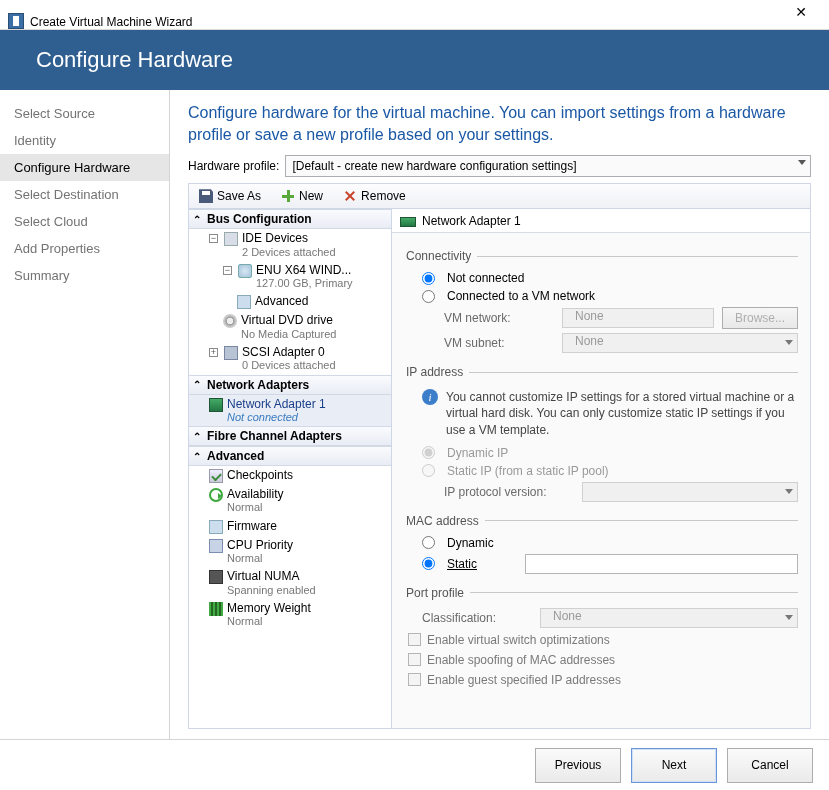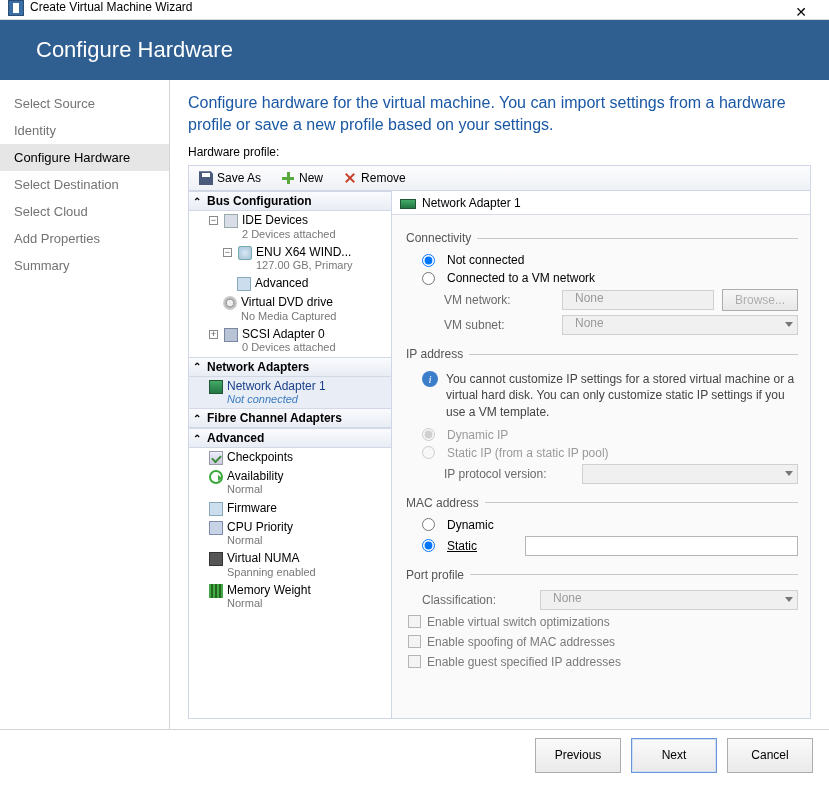--- a/index.html
+++ b/index.html
@@ -1,20 +1,20 @@
 <!DOCTYPE html>
 <html><head>
 <meta charset="utf-8">
 <style>
   * { box-sizing: border-box; font-family: "Segoe UI", Arial, sans-serif; }
   html, body { margin:0; padding:0; }
   body { background:#fff; width:829px; height:790px; overflow:hidden; font-size:12px; color:#000; }
 
   
-  .titlebar { height:20px; border-bottom:1px solid #d9d9d9; display:flex; align-items:flex-start; padding:0 8px; position:relative; }
+  .titlebar { height:30px; border-bottom:1px solid #d9d9d9; display:flex; align-items:flex-end; padding:0 8px; position:relative; }
   .titlebar .app-icon { width:16px; height:16px; background:#3b6ea5; border:1px solid #2a4e74; display:flex; align-items:center; justify-content:center; margin-right:6px; }
   .titlebar .app-icon::before { content:""; width:6px; height:10px; background:#fff; }
   .titlebar .title { font-size:12px; }
   .titlebar .close { position:absolute; right:8px; top:4px; width:40px; text-align:center; font-size:14px; }
 
   .banner { height:60px; background:linear-gradient(#2f5f91,#2f5f91); color:#fff; display:flex; align-items:center; padding-left:36px; font-size:22px; font-weight:300; }
 
   .shell { display:flex; height:calc(790px - 30px - 60px - 50px); border-bottom:1px solid #d4d4d4; }
 
   
@@ -123,20 +123,24 @@
     <div class="step">Select Cloud</div>
     <div class="step">Add Properties</div>
     <div class="step">Summary</div>
   </div>
 
   <div class="right">
     <div class="intro">Configure hardware for the virtual machine. You can import settings from a hardware profile or save a new profile based on your settings.</div>
 
     <div class="hwprof-row">
       <label>Hardware profile:</label>
+      <div class="combo">
+        <span>[Default - create new hardware configuration settings]</span>
+        <span class="chev"></span>
+      </div>
     </div>
 
     <div class="toolstrip">
       <div class="toolbtn">
         <span class="tb-ic ic-save"></span>
         <span>Save As</span>
       </div>
       <div class="toolbtn">
         <span class="tb-ic ic-plus"></span>
         <span>New</span>

